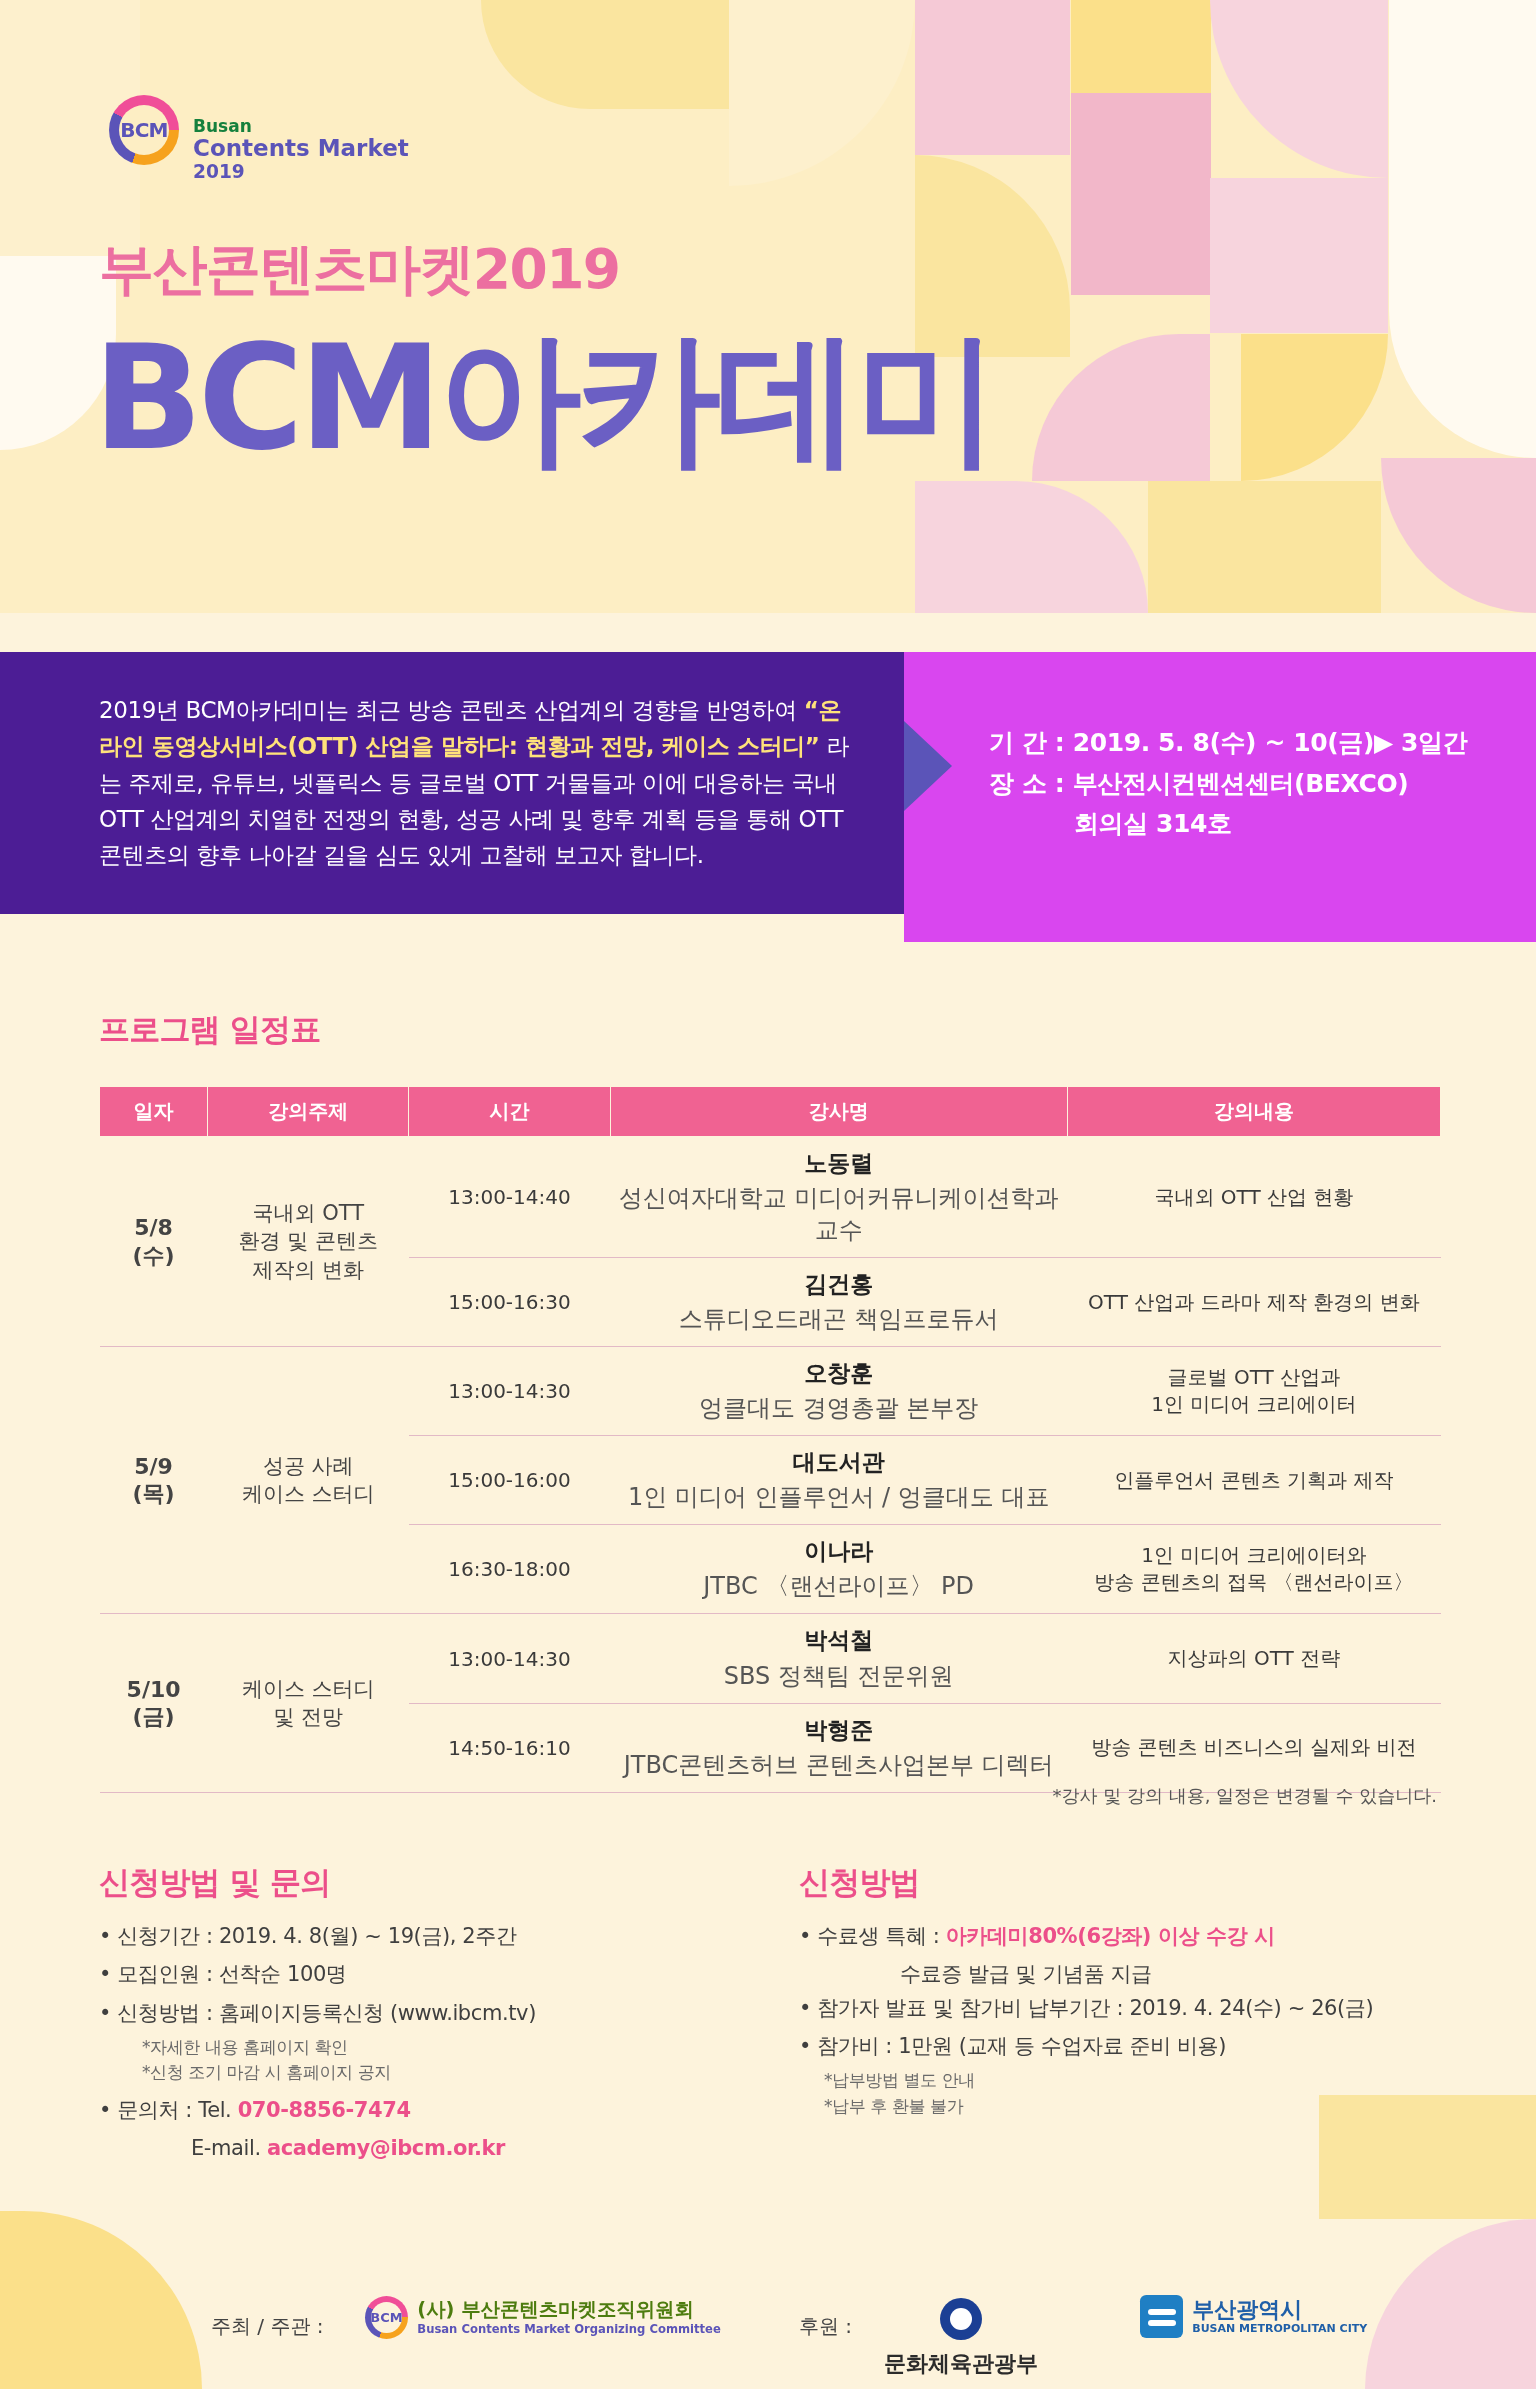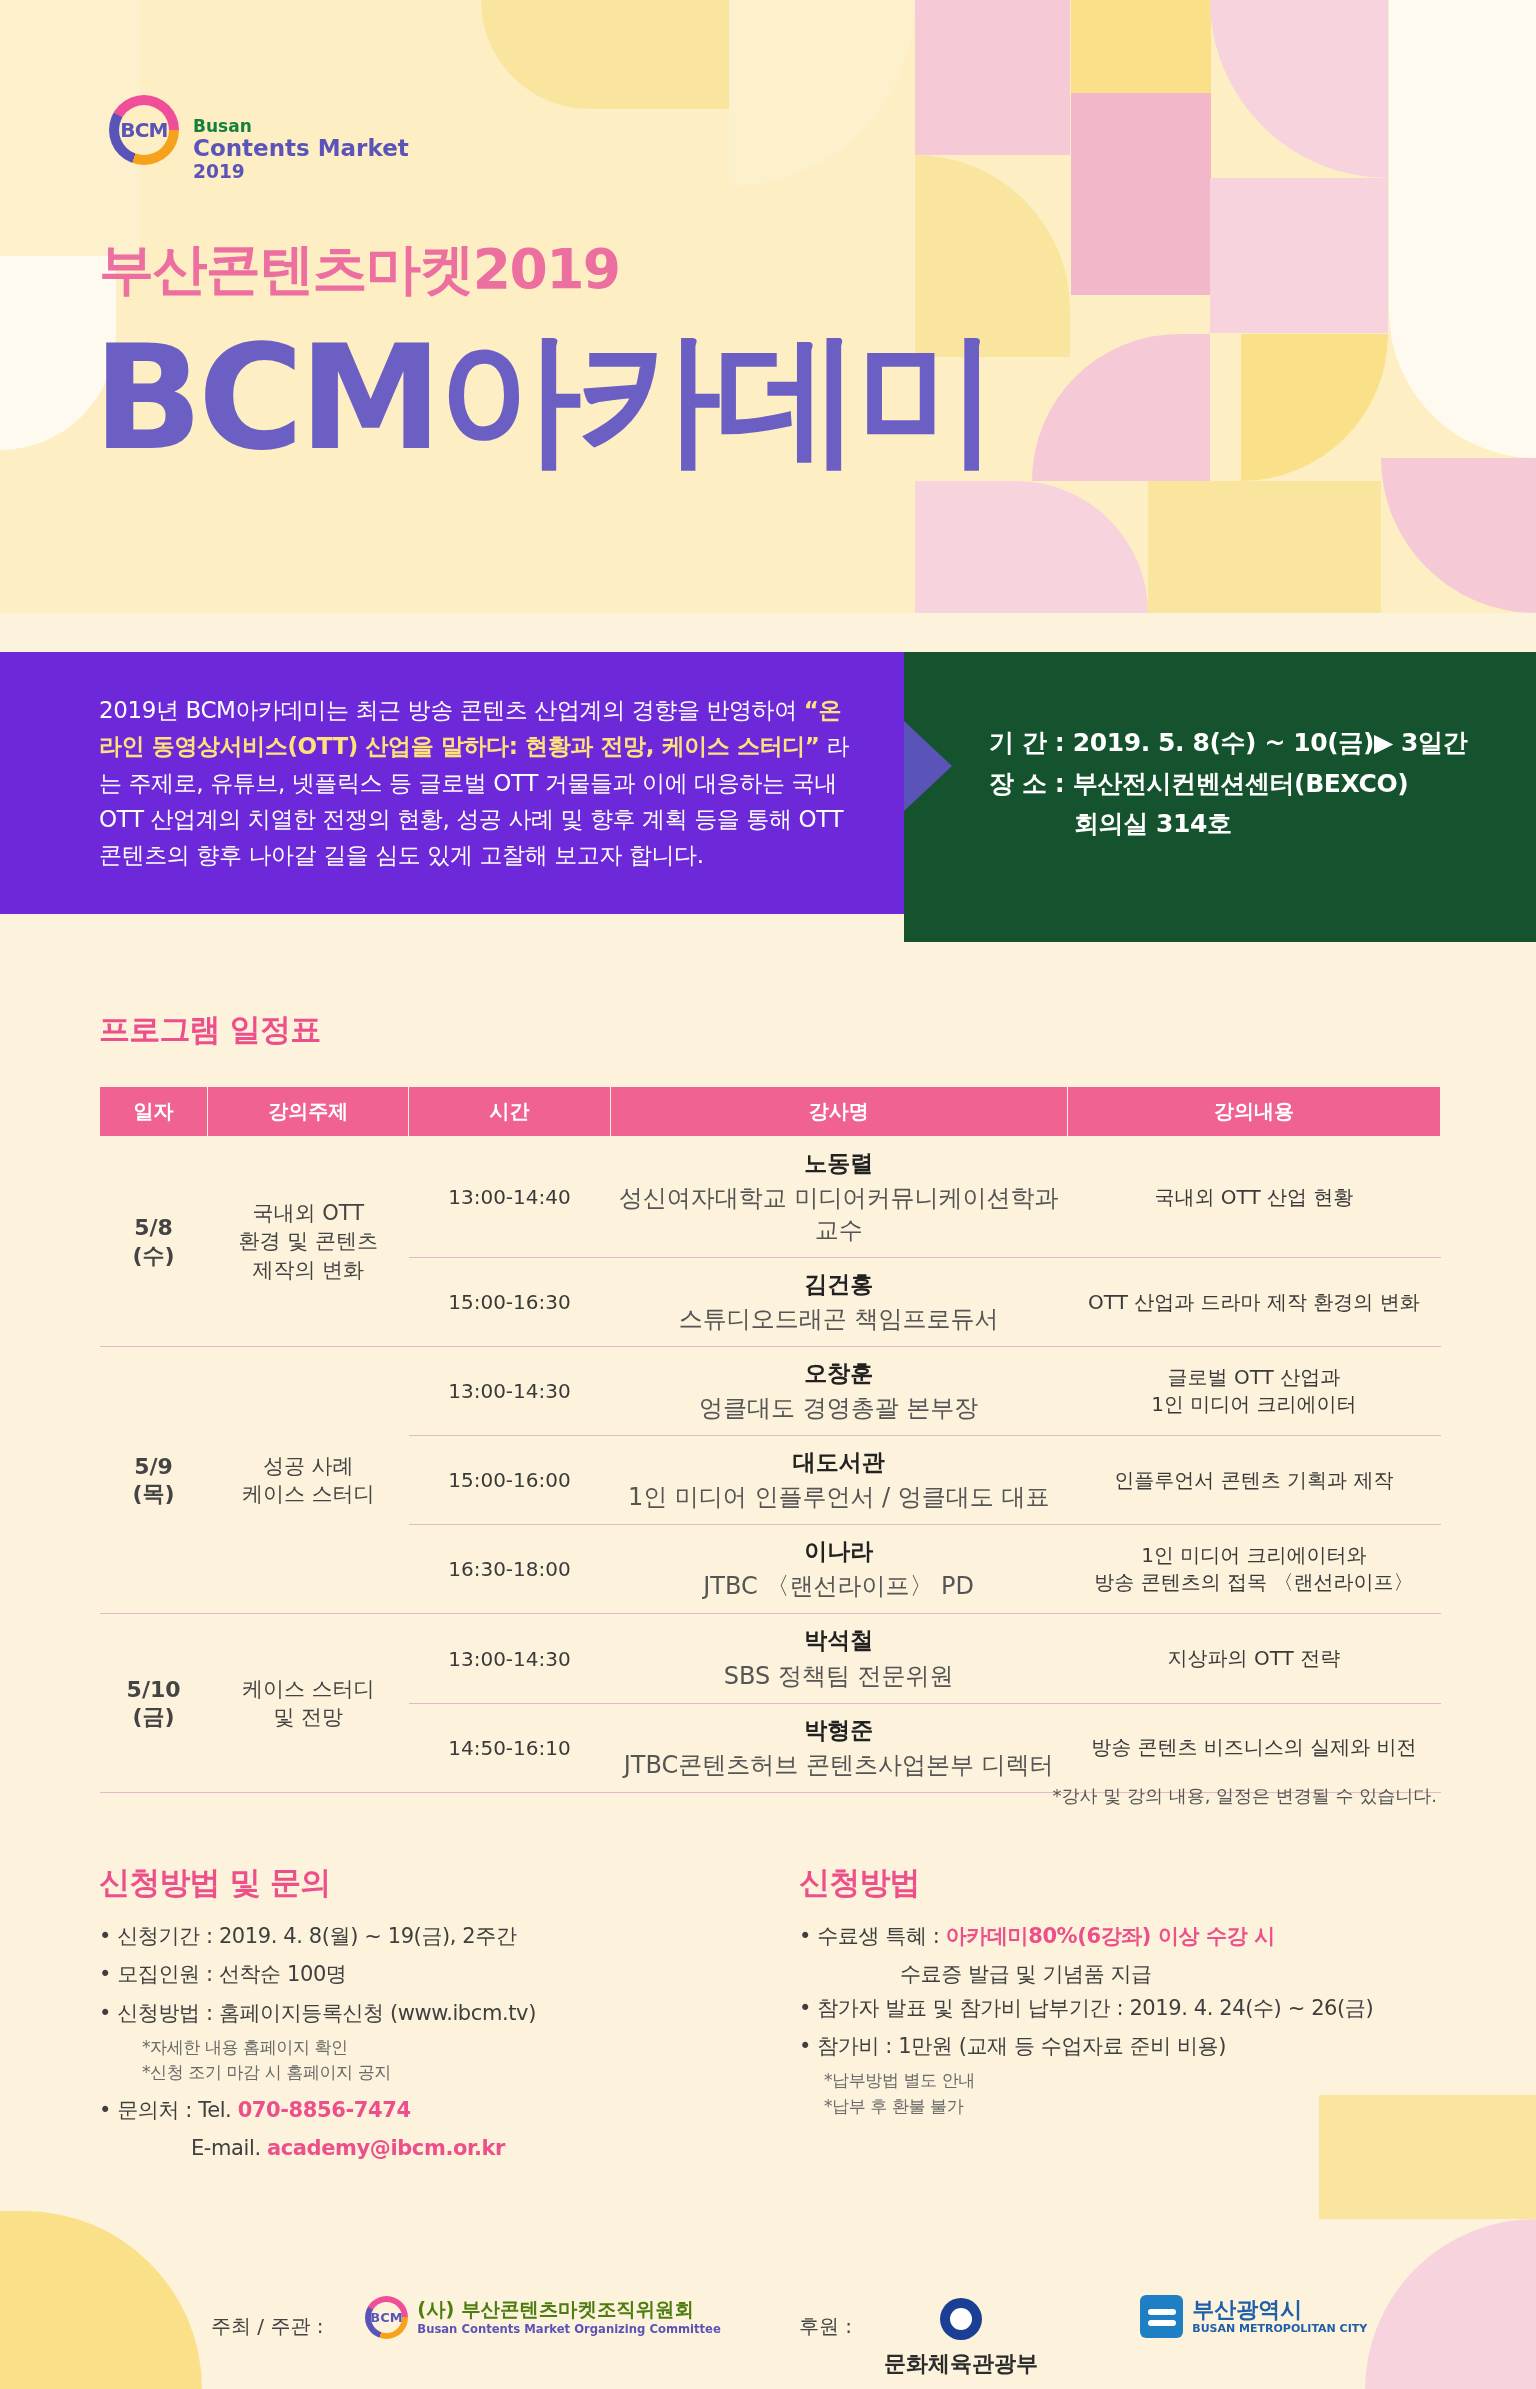--- a/index.html
+++ b/index.html
@@ -34,27 +34,27 @@
   .logo-text{line-height:1.12;}
   .logo-text .l1{font-size:17px;font-weight:bold;color:#15803d;margin-top:39px;}
   .logo-text .l2{font-size:23px;font-weight:bold;color:#5b54b8;}
   .logo-text .l3{font-size:18.6px;font-weight:bold;color:#5b54b8;}
 
   
   .title-sub{position:absolute;left:99px;top:233px;font-size:55px;font-weight:bold;color:#ec6fa0;letter-spacing:-1.6px;z-index:5;}
   .title-main{position:absolute;left:93px;top:326px;font-size:144px;font-weight:bold;color:#6b5fc4;letter-spacing:-4.7px;line-height:1;z-index:5;}
 
   
-  .desc{position:absolute;left:0;top:652px;width:904px;background:#6d28d9;color:#ffffff;z-index:6;
+  .desc{position:absolute;left:0;top:652px;width:904px;background:#4c1d95;color:#ffffff;z-index:6;
         padding:40px 47px 40px 99px;box-sizing:border-box;font-size:23px;line-height:1.58;letter-spacing:-0.4px;}
   .desc .hl{color:#ffe27a;font-weight:bold;}
   .desc-arrow{position:absolute;left:904px;top:721px;width:0;height:0;
         border-top:45px solid transparent;border-bottom:45px solid transparent;border-left:48px solid #5b54b8;z-index:6;}
 
-  .info{position:absolute;left:904px;top:652px;width:632px;height:290px;background:#14532d;color:#fff;z-index:5;
+  .info{position:absolute;left:904px;top:652px;width:632px;height:290px;background:#d946ef;color:#fff;z-index:5;
         box-sizing:border-box;padding:71px 31px 0 85px;font-size:25px;font-weight:bold;line-height:1.62;letter-spacing:-0.4px;}
 
   
   .sec-title{position:absolute;font-size:31px;font-weight:bold;color:#ec4f8a;letter-spacing:-0.8px;z-index:5;}
   #prog-title{left:99px;top:1009px;}
 
   table.sched{position:absolute;left:99px;top:1086px;width:1342px;border-collapse:collapse;z-index:5;}
   table.sched th{background:#f06292;color:#fff;font-size:20px;font-weight:bold;padding:11px 3.1px;border:1.6px solid #fdf3dc;}
   table.sched td{font-size:20px;color:#3a3a3a;text-align:center;padding:11px 6.2px;border-bottom:0.8px solid #e2b9c6;vertical-align:middle;}
   table.sched td.datecell{font-size:22px;font-weight:bold;color:#444;line-height:1.25;}

